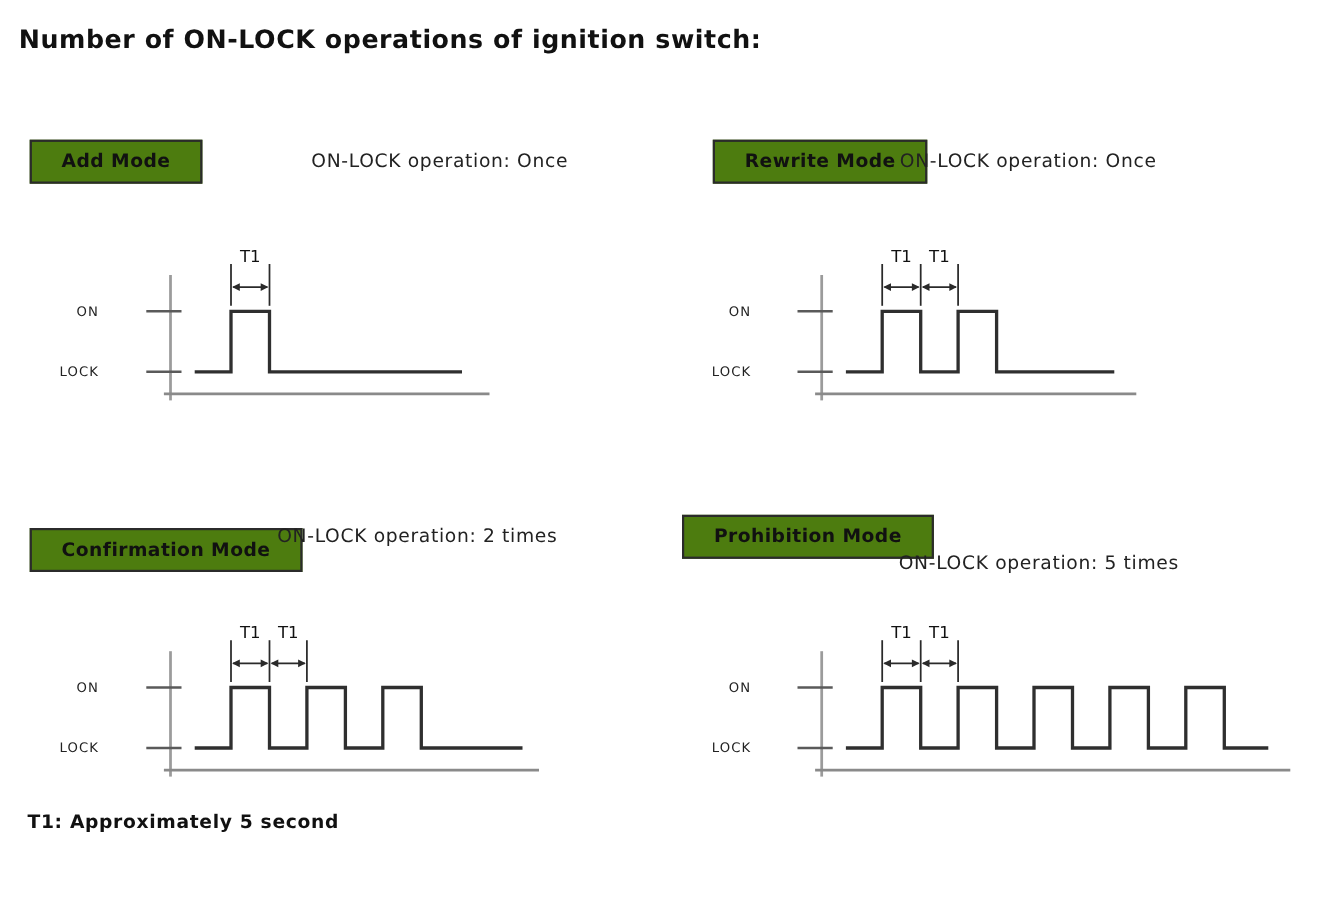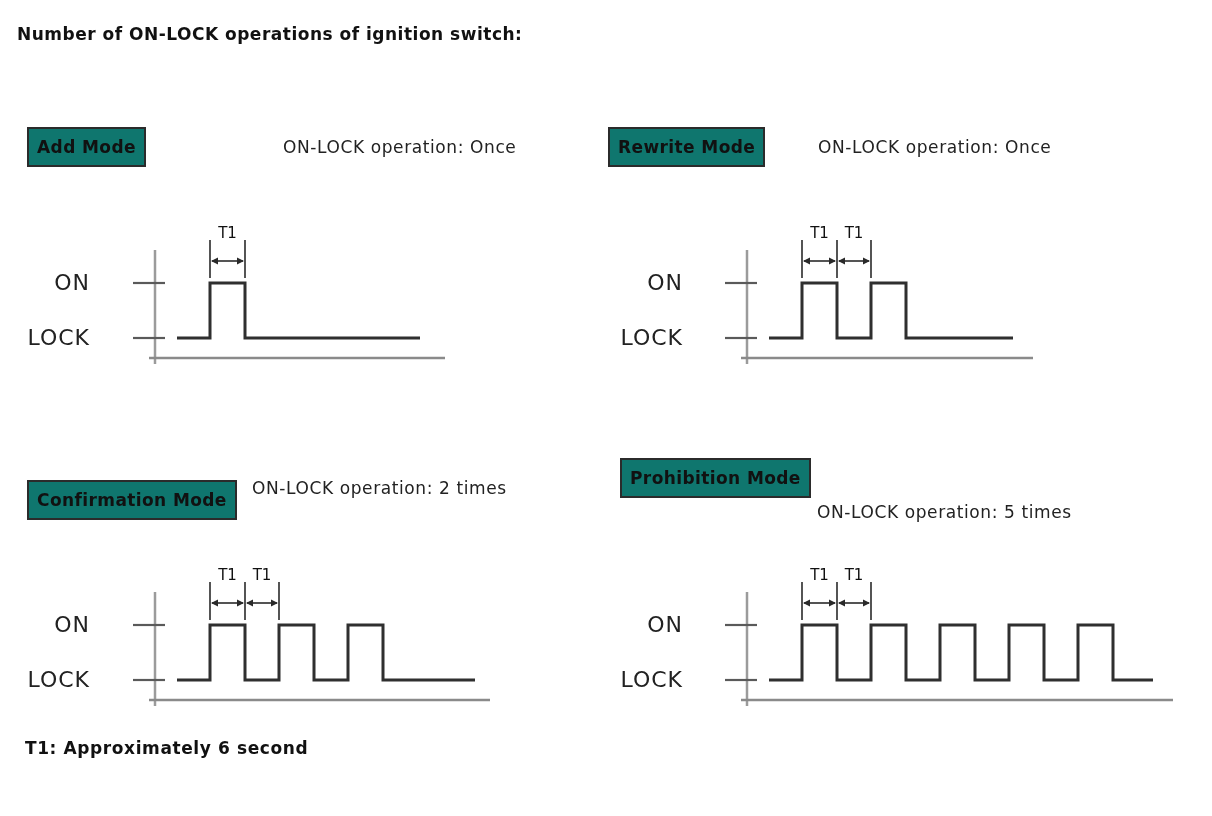--- a/index.html
+++ b/index.html
@@ -5,37 +5,37 @@
   html,body{margin:0;padding:0;background:#ffffff;}
   body{
     position:relative;
     width:1212px;height:816px;
     font-family:"DejaVu Sans","Liberation Sans",sans-serif;
     color:#1a1a1a;
     overflow:hidden;
   }
   .abs{position:absolute;}
   .page-title{
-    font-size:17px;font-weight:bold;letter-spacing:0.5px;color:#111;
+    font-size:23px;font-weight:bold;letter-spacing:0.5px;color:#111;
     white-space:nowrap;
   }
   .mode-box{
     display:inline-block;
     border:2px solid #2b2b2b;
-    padding:8px 8px;
+    padding:8px 27px;
     font-size:17px;font-weight:bold;letter-spacing:0.4px;color:#111;
-    background:#0f766e;white-space:nowrap;
+    background:#4d7c0f;white-space:nowrap;
   }
   .op-text{
     font-size:17px;letter-spacing:0.6px;color:#222;
     line-height:20px;white-space:nowrap;
   }
   .level-label{
     width:90px;text-align:right;
-    font-size:22px;letter-spacing:1px;color:#222;
+    font-size:12px;letter-spacing:1px;color:#222;
     line-height:20px;white-space:nowrap;
   }
   .footnote{
     font-size:17px;font-weight:bold;letter-spacing:0.6px;color:#111;
     white-space:nowrap;
   }
   svg{display:block;overflow:visible;}
 </style>
 </head>
 <body>
@@ -55,21 +55,21 @@
       <path d="M 57 138 L 90 138 L 90 83 L 125 83 L 125 138 L 300 138" fill="none" stroke="#2f2f2f" stroke-width="3" stroke-linejoin="miter"></path>
       <line x1="90" y1="40" x2="90" y2="78" stroke="#2a2a2a" stroke-width="1.6"></line>
       <line x1="125" y1="40" x2="125" y2="78" stroke="#2a2a2a" stroke-width="1.6"></line>
       <line x1="92" y1="61" x2="123" y2="61" stroke="#2a2a2a" stroke-width="1.6"></line>
       <polygon points="91,61 98,57.5 98,64.5" fill="#2a2a2a"></polygon>
       <polygon points="124,61 117,57.5 117,64.5" fill="#2a2a2a"></polygon>
       <text x="107.5" y="38" text-anchor="middle" font-size="15" fill="#111111" font-family="&quot;DejaVu Sans&quot;, sans-serif">T1</text>
     </svg>
   </div>
 
-<div class="abs mode-box" style="left:608px;top:127px;">Rewrite Mode</div>
+<div class="abs mode-box" style="left:648px;top:127px;">Rewrite Mode</div>
 <div class="abs op-text" style="left:818px;top:137px;">ON-LOCK operation: Once</div>
 <div class="abs level-label" style="left:593px;top:273px;">ON</div>
 <div class="abs level-label" style="left:593px;top:328px;">LOCK</div>
 <div class="abs" style="left:712px;top:200px;">
     <svg width="330" height="170" viewBox="0 0 330 170">
       <line x1="35" y1="50" x2="35" y2="164" stroke="#9b9b9b" stroke-width="2.5"></line>
       <line x1="29" y1="158" x2="321" y2="158" stroke="#8a8a8a" stroke-width="2.5"></line>
       <line x1="13" y1="83" x2="45" y2="83" stroke="#5a5a5a" stroke-width="2.2"></line>
       <line x1="13" y1="138" x2="45" y2="138" stroke="#5a5a5a" stroke-width="2.2"></line>
       <path d="M 57 138 L 90 138 L 90 83 L 125 83 L 125 138 L 159 138 L 159 83 L 194 83 L 194 138 L 301 138" fill="none" stroke="#2f2f2f" stroke-width="3" stroke-linejoin="miter"></path>
@@ -105,21 +105,21 @@
       <polygon points="91,61 98,57.5 98,64.5" fill="#2a2a2a"></polygon>
       <polygon points="124,61 117,57.5 117,64.5" fill="#2a2a2a"></polygon>
       <text x="107.5" y="38" text-anchor="middle" font-size="15" fill="#111111" font-family="&quot;DejaVu Sans&quot;, sans-serif">T1</text>
       <line x1="127" y1="61" x2="157" y2="61" stroke="#2a2a2a" stroke-width="1.6"></line>
       <polygon points="126,61 133,57.5 133,64.5" fill="#2a2a2a"></polygon>
       <polygon points="158,61 151,57.5 151,64.5" fill="#2a2a2a"></polygon>
       <text x="142" y="38" text-anchor="middle" font-size="15" fill="#111111" font-family="&quot;DejaVu Sans&quot;, sans-serif">T1</text>
     </svg>
   </div>
 
-<div class="abs mode-box" style="left:620px;top:458px;">Prohibition Mode</div>
+<div class="abs mode-box" style="left:620px;top:468px;">Prohibition Mode</div>
 <div class="abs op-text" style="left:817px;top:502px;text-align:center;">ON-LOCK operation: 5 times</div>
 <div class="abs level-label" style="left:593px;top:615px;">ON</div>
 <div class="abs level-label" style="left:593px;top:670px;">LOCK</div>
 <div class="abs" style="left:712px;top:542px;">
     <svg width="465" height="170" viewBox="0 0 465 170">
       <line x1="35" y1="50" x2="35" y2="164" stroke="#9b9b9b" stroke-width="2.5"></line>
       <line x1="29" y1="158" x2="461" y2="158" stroke="#8a8a8a" stroke-width="2.5"></line>
       <line x1="13" y1="83" x2="45" y2="83" stroke="#5a5a5a" stroke-width="2.2"></line>
       <line x1="13" y1="138" x2="45" y2="138" stroke="#5a5a5a" stroke-width="2.2"></line>
       <path d="M 57 138 L 90 138 L 90 83 L 125 83 L 125 138 L 159 138 L 159 83 L 194 83 L 194 138 L 228 138 L 228 83 L 263 83 L 263 138 L 297 138 L 297 83 L 332 83 L 332 138 L 366 138 L 366 83 L 401 83 L 401 138 L 441 138" fill="none" stroke="#2f2f2f" stroke-width="3" stroke-linejoin="miter"></path>
@@ -130,13 +130,13 @@
       <polygon points="91,61 98,57.5 98,64.5" fill="#2a2a2a"></polygon>
       <polygon points="124,61 117,57.5 117,64.5" fill="#2a2a2a"></polygon>
       <text x="107.5" y="38" text-anchor="middle" font-size="15" fill="#111111" font-family="&quot;DejaVu Sans&quot;, sans-serif">T1</text>
       <line x1="127" y1="61" x2="157" y2="61" stroke="#2a2a2a" stroke-width="1.6"></line>
       <polygon points="126,61 133,57.5 133,64.5" fill="#2a2a2a"></polygon>
       <polygon points="158,61 151,57.5 151,64.5" fill="#2a2a2a"></polygon>
       <text x="142" y="38" text-anchor="middle" font-size="15" fill="#111111" font-family="&quot;DejaVu Sans&quot;, sans-serif">T1</text>
     </svg>
   </div>
 
-<div class="abs footnote" style="left:25px;top:738px;">T1: Approximately 6 second</div>
+<div class="abs footnote" style="left:25px;top:738px;">T1: Approximately 5 second</div>
 
 </body></html>

